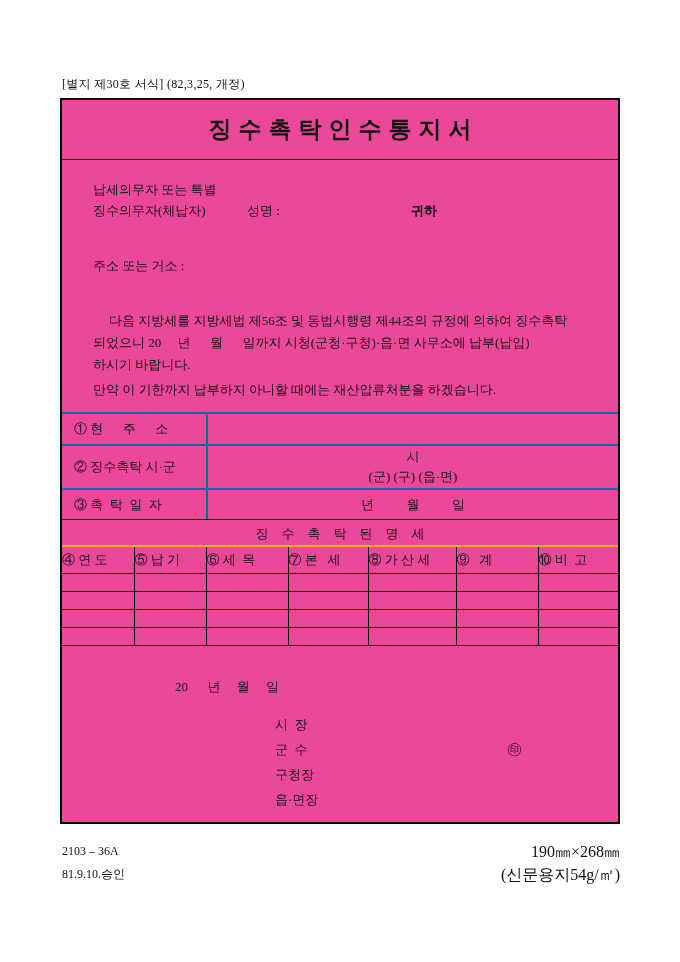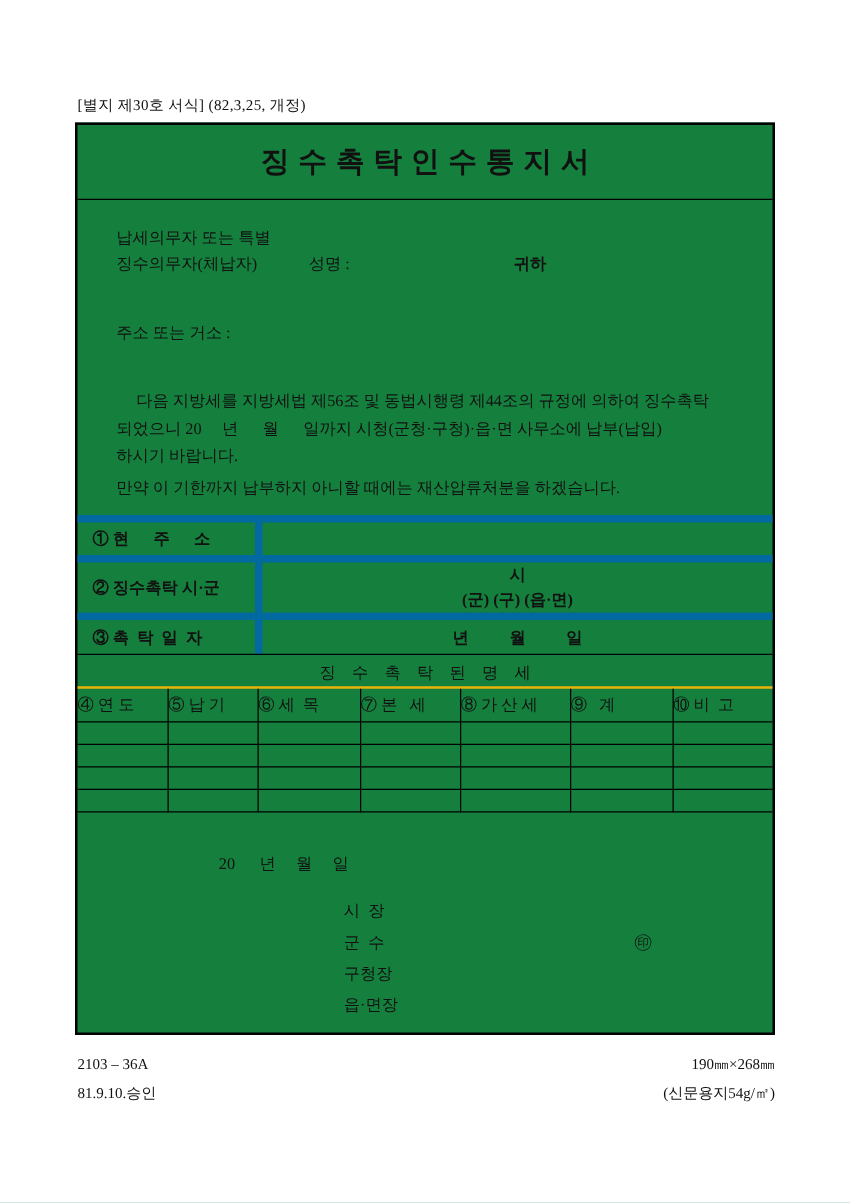--- a/index.html
+++ b/index.html
@@ -16,21 +16,21 @@
   .pre { white-space:pre; }
 
   .form-ref {
     position:absolute; left:62px; top:76px;
     font-size:12px; letter-spacing:0.3px;
   }
 
   .form-box {
     position:absolute; left:60px; top:98px; width:560px;
     border:2px solid #000;
-    background:#15803d;
+    background:#ec4899;
   }
 
   .title-row {
     height:60px;
     display:flex; align-items:center; justify-content:center;
     border-bottom:1px solid #000;
   }
   .form-title {
     font-size:23px; font-weight:bold; letter-spacing:7px;
     padding-left:7px; 
@@ -44,21 +44,21 @@
   }
   .recipient-line2 { margin-top:1px; }
   .recipient-line2 .name-label { margin-left:38px; }
   .recipient-line2 .honorific { margin-left:128px;font-weight:bold; }
   .address-line { margin-top:35px; }
   .paragraph { margin-top:34px; line-height:22px; }
   .para-line.indent { text-indent:16px; }
   .para-line.line4 { margin-top:3px; }
 
   table { border-collapse:collapse; width:100%; table-layout:fixed; }
-  .info-table td { border:6px solid #0369a1; vertical-align:middle;font-weight:bold; }
+  .info-table td { border:2px solid #0369a1; vertical-align:middle; }
   .info-table td:first-child { border-left:none; }
   .info-table td:last-child { border-right:none; }
   .info-table tr:last-child td { border-bottom:none; }
   .info-table .label { width:145px; padding-left:12px; }
   .info-table .value { text-align:left; padding-left:10px; }
   .info-table .value.center { text-align:center; padding-left:0; }
   .row-h1 td { height:32px; }
   .row-h2 td { height:44px; }
   .row-h2 .value div { line-height:20px; }
   .row-h3 td { height:30px; }
@@ -82,21 +82,21 @@
   .detail-table th:nth-child(4){ width:80px; }
   .detail-table th:nth-child(5){ width:88px; }
   .detail-table th:nth-child(6){ width:82px; }
 
   .signature { position:relative; height:176px; }
   .sig-date { position:absolute; left:113px; top:32px; }
   .signers  { position:absolute; left:213px; top:66px; line-height:25px; }
   .seal     { position:absolute; left:445px; top:94px; font-size:15px; }
 
   .footer-left  { position:absolute; left:62px;  top:840px; font-size:12px; line-height:23px; }
-  .footer-right { position:absolute; right:60px; top:840px; font-size:12px; line-height:23px; text-align:right; }
+  .footer-right { position:absolute; right:60px; top:840px; font-size:16px; line-height:23px; text-align:right; }
 </style>
 </head>
 <body>
 
 <div class="page">
 
   <div class="form-ref pre">[별지 제30호 서식] (82,3,25, 개정)</div>
 
   <div class="form-box">
 

